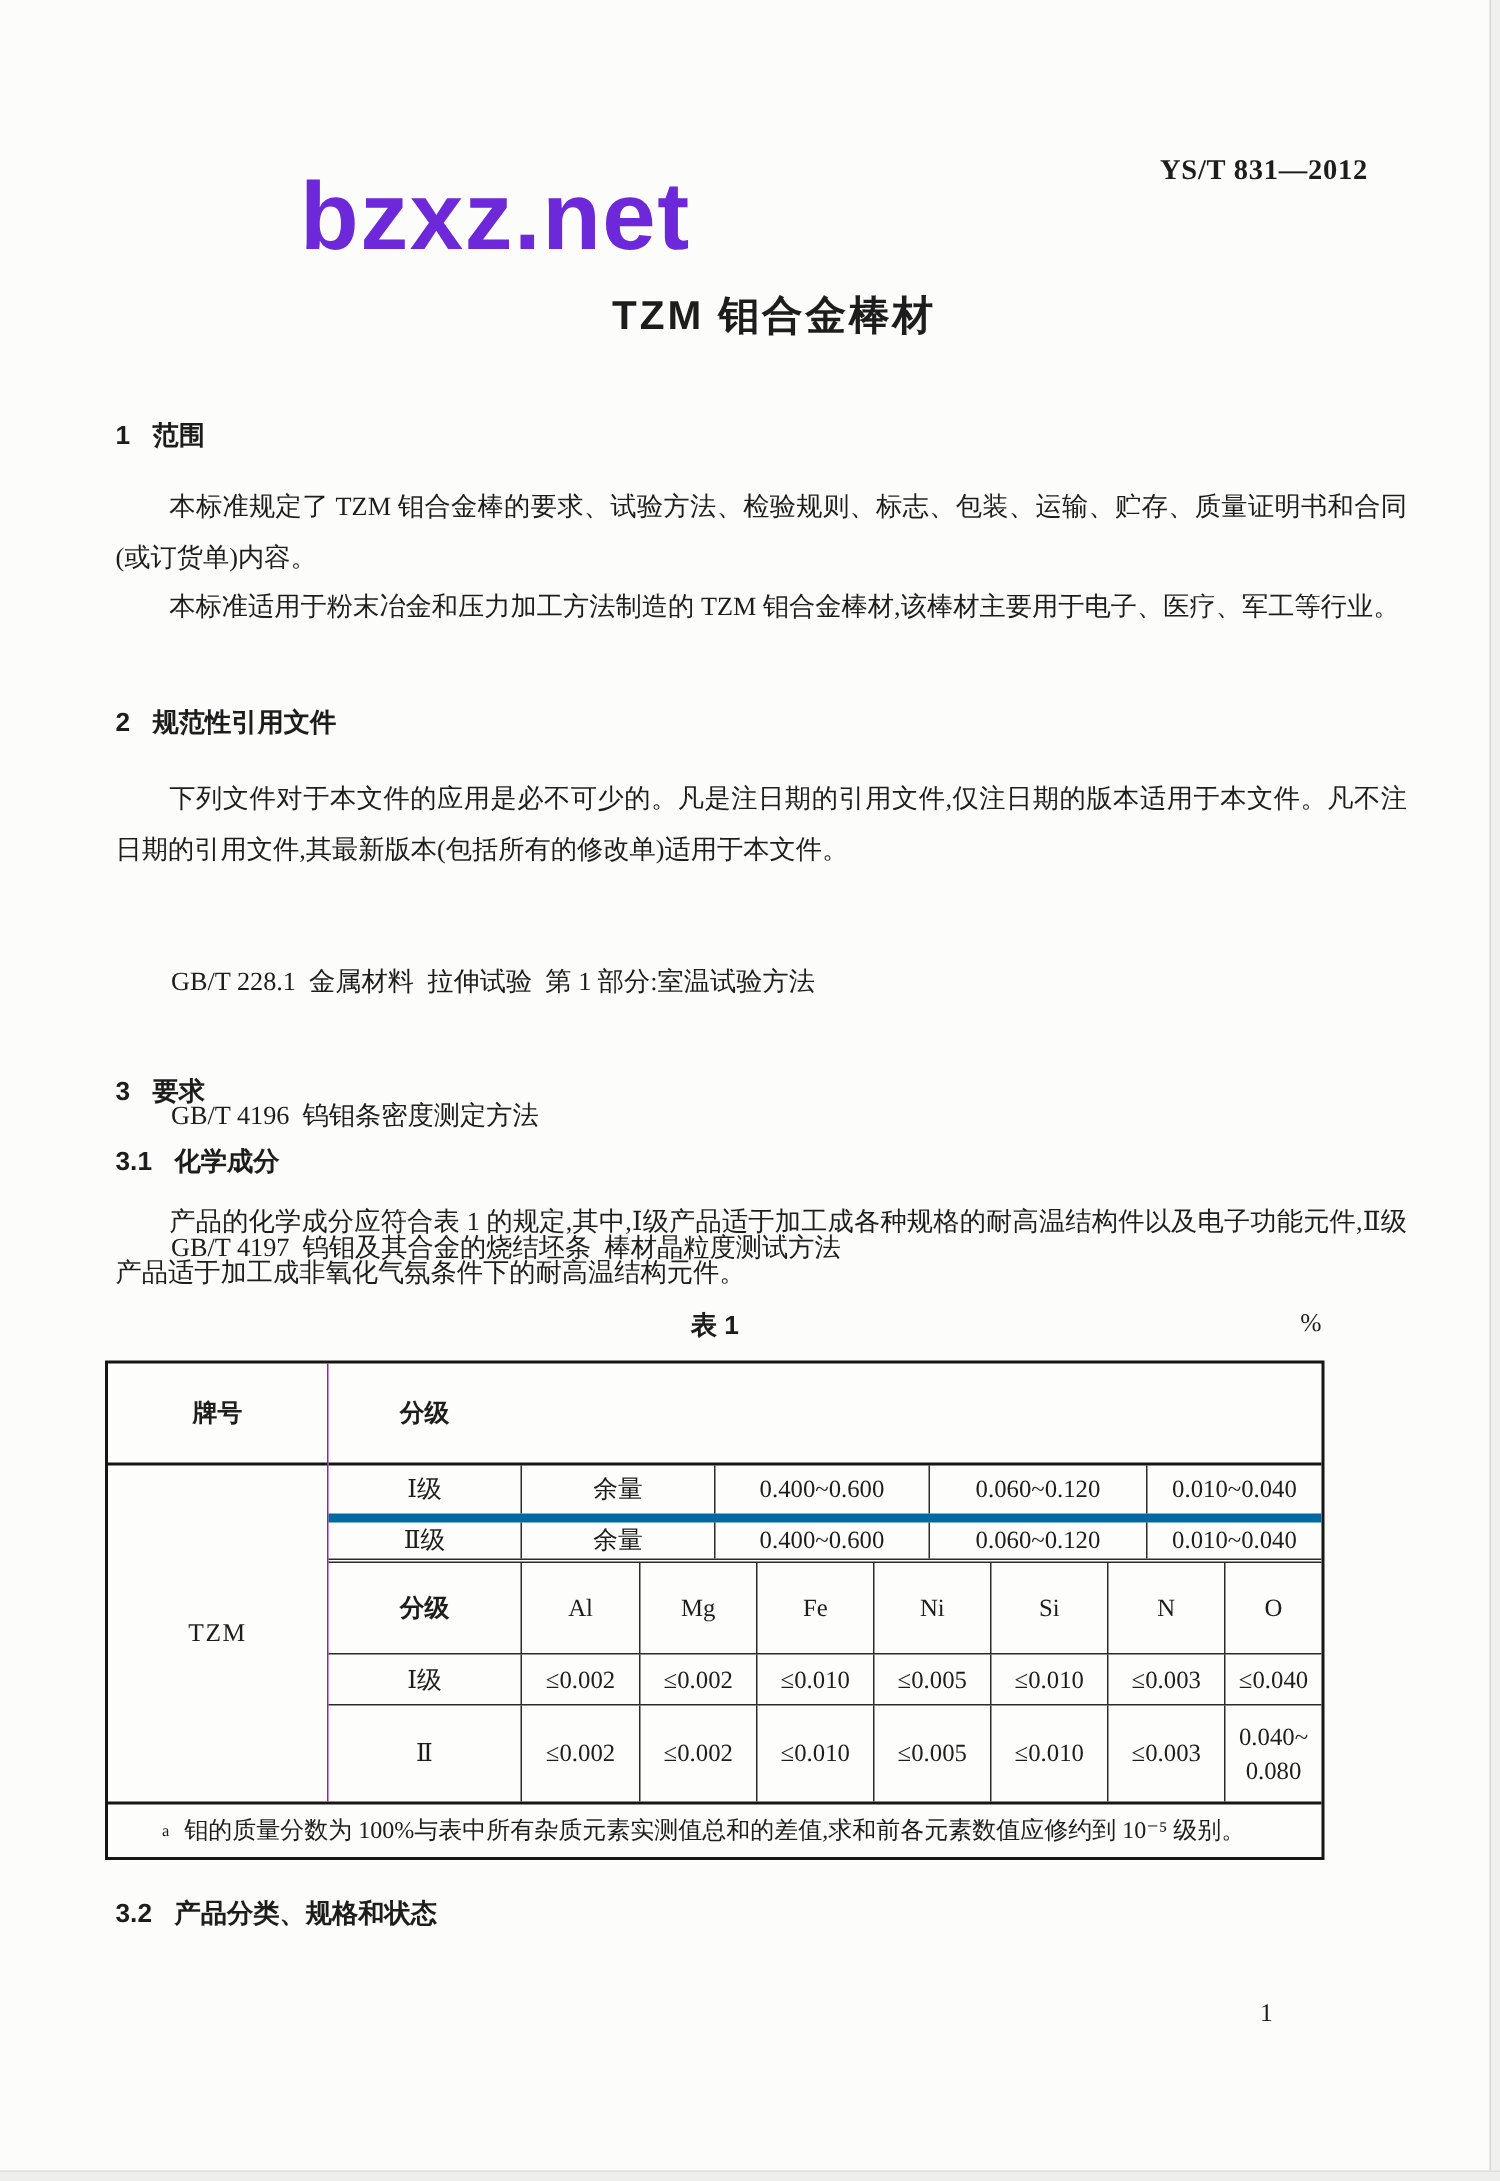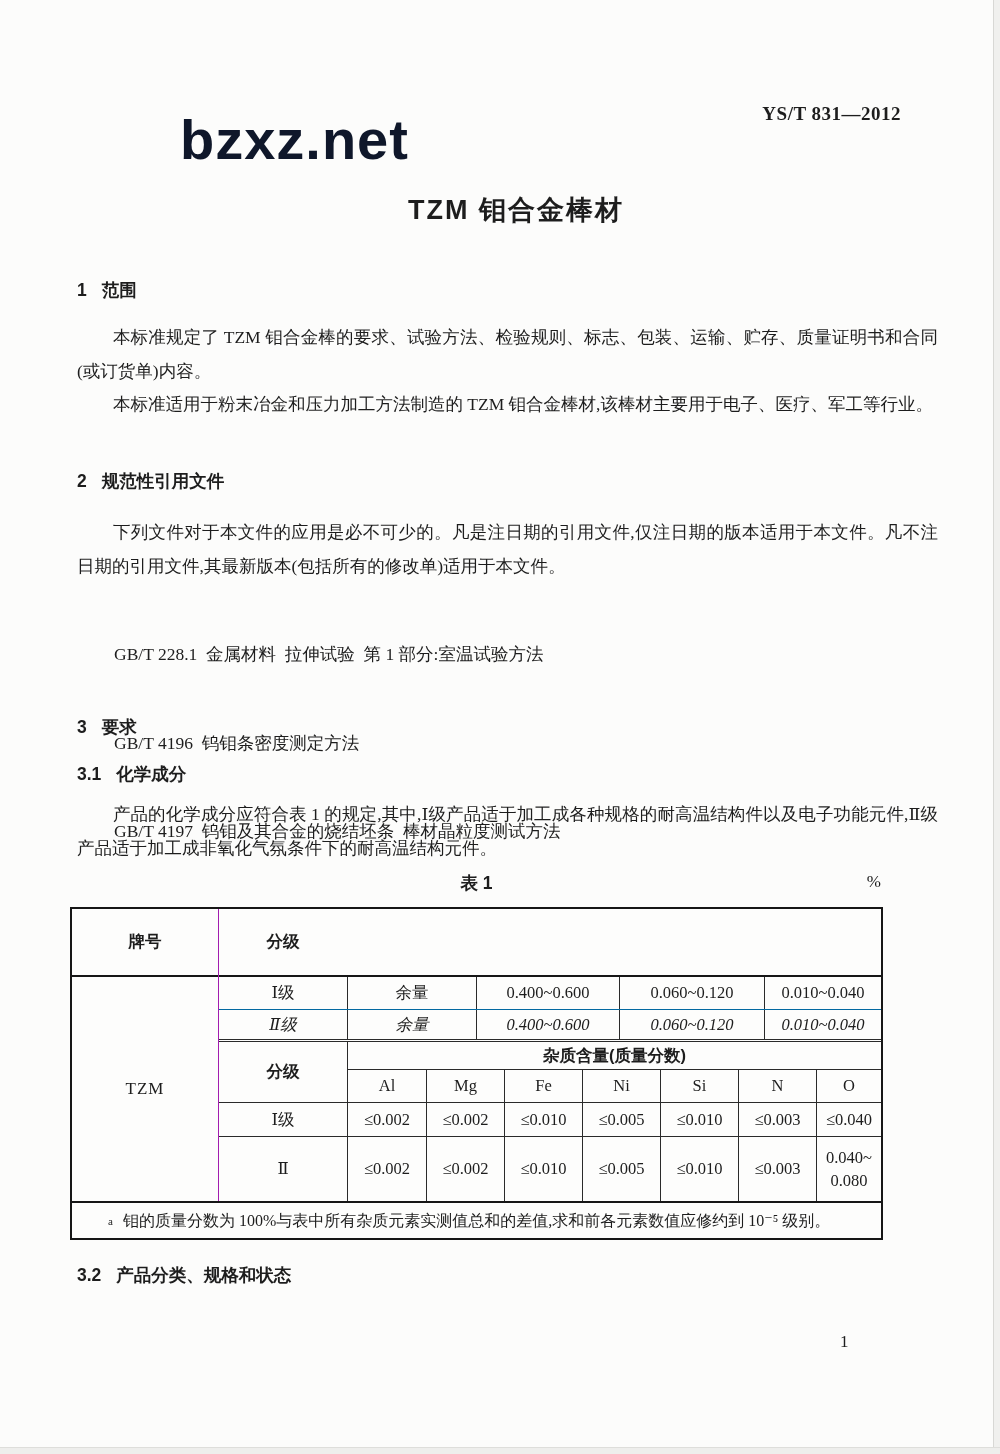--- a/index.html
+++ b/index.html
@@ -7,25 +7,25 @@
   body { width:1000px; height:1454px; position:relative; overflow:hidden;
          font-family:"Liberation Serif","DejaVu Serif",serif; color:#1d1d1d; }
   .page { position:absolute; inset:0; background:#fcfcfb; }
   .hei { font-family:"Liberation Sans","DejaVu Sans",sans-serif; font-weight:700; }
 
   .edge-right { position:absolute; top:0; right:0; width:7px; height:100%;
                 background:#f0f0ee; border-left:1px solid #d8d8d5; z-index:5; }
   .edge-bottom { position:absolute; bottom:0; left:0; width:100%; height:7px;
                  background:#eeeeec; border-top:1px solid #dededb; z-index:5; }
 
-  .doc-code { position:absolute; top:103px; right:99px; font-size:19px; font-weight:700;
+  .doc-code { position:absolute; top:103px; right:88px; font-size:19px; font-weight:700;
               letter-spacing:0.5px; z-index:2; }
-  .watermark { position:absolute; top:112px; left:180px; font-size:56px; line-height:1;
+  .watermark { position:absolute; top:112px; left:200px; font-size:64px; line-height:1;
                font-family:"Liberation Sans","DejaVu Sans",sans-serif; font-weight:700;
-               color:#0f172a; letter-spacing:1px; z-index:0; }
+               color:#6d28d9; letter-spacing:1px; z-index:0; }
   .doc-title { position:absolute; top:192px; left:16px; width:100%; text-align:center;
                font-size:27px; letter-spacing:2px; z-index:1; }
 
   .heading { position:absolute; left:77px; font-size:17.5px; z-index:1; }
   .heading .num { margin-right:15px; }
   #h-s1  { top:278px; }
   #h-s2  { top:469px; }
   #h-s3  { top:715px; }
   #h-s31 { top:762px; }
   #h-s32 { top:1263px; }
@@ -58,21 +58,21 @@
   .tbl-body { display:flex; }
   .tbl-left { width:147px; border-right:1px solid #a21caf; display:flex; flex-direction:column; }
   .lh { height:68px; border-bottom:2px solid #161616; display:flex; align-items:center;
         justify-content:center; font-size:16.5px; }
   .lb { flex:1; display:flex; align-items:center; justify-content:center; font-size:17px;
         letter-spacing:1px; }
   .tbl-right { flex:1; display:flex; flex-direction:column; }
   .r { display:flex; }
   .r1 { height:68px; border-bottom:2px solid #161616; }
   .r2 { height:32px; }
-  .r3 { height:33px; border-top:1px solid #0369a1; border-bottom:3px double #2a2a2a;font-style:italic; }
+  .r3 { height:33px; border-top:6px solid #0369a1; border-bottom:3px double #2a2a2a; }
   .r4 { height:61px; border-bottom:1px solid #2a2a2a; }
   .r5 { height:33px; }
   .r6 { height:65px; border-top:1px solid #2a2a2a; }
   .c { display:flex; align-items:center; justify-content:center; border-left:1px solid #2a2a2a;
        text-align:center; }
   .grade { width:128px; border-left:none; }
   .stack { flex:1; display:flex; flex-direction:column; border-left:1px solid #2a2a2a; }
   .ghead { height:33px; border-bottom:1px solid #2a2a2a; display:flex; align-items:center;
            justify-content:center; }
   .ghead2 { height:28px; border-bottom:1px solid #2a2a2a; display:flex; align-items:center;
@@ -153,21 +153,20 @@
           <div class="c grade">Ⅱ级</div>
           <div class="c v-mo">余量</div>
           <div class="c v-ti">0.400~0.600</div>
           <div class="c v-zr">0.060~0.120</div>
           <div class="c w-last">0.010~0.040</div>
         </div>
 
         <div class="r r4">
           <div class="c grade hei">分级</div>
           <div class="stack">
-            <div class="ghead2 hei">杂质含量(质量分数)</div>
             <div class="subs">
               <div class="c w-i">Al</div>
               <div class="c w-i">Mg</div>
               <div class="c w-i">Fe</div>
               <div class="c w-i">Ni</div>
               <div class="c w-i">Si</div>
               <div class="c w-i">N</div>
               <div class="c w-last">O</div>
             </div>
           </div>

